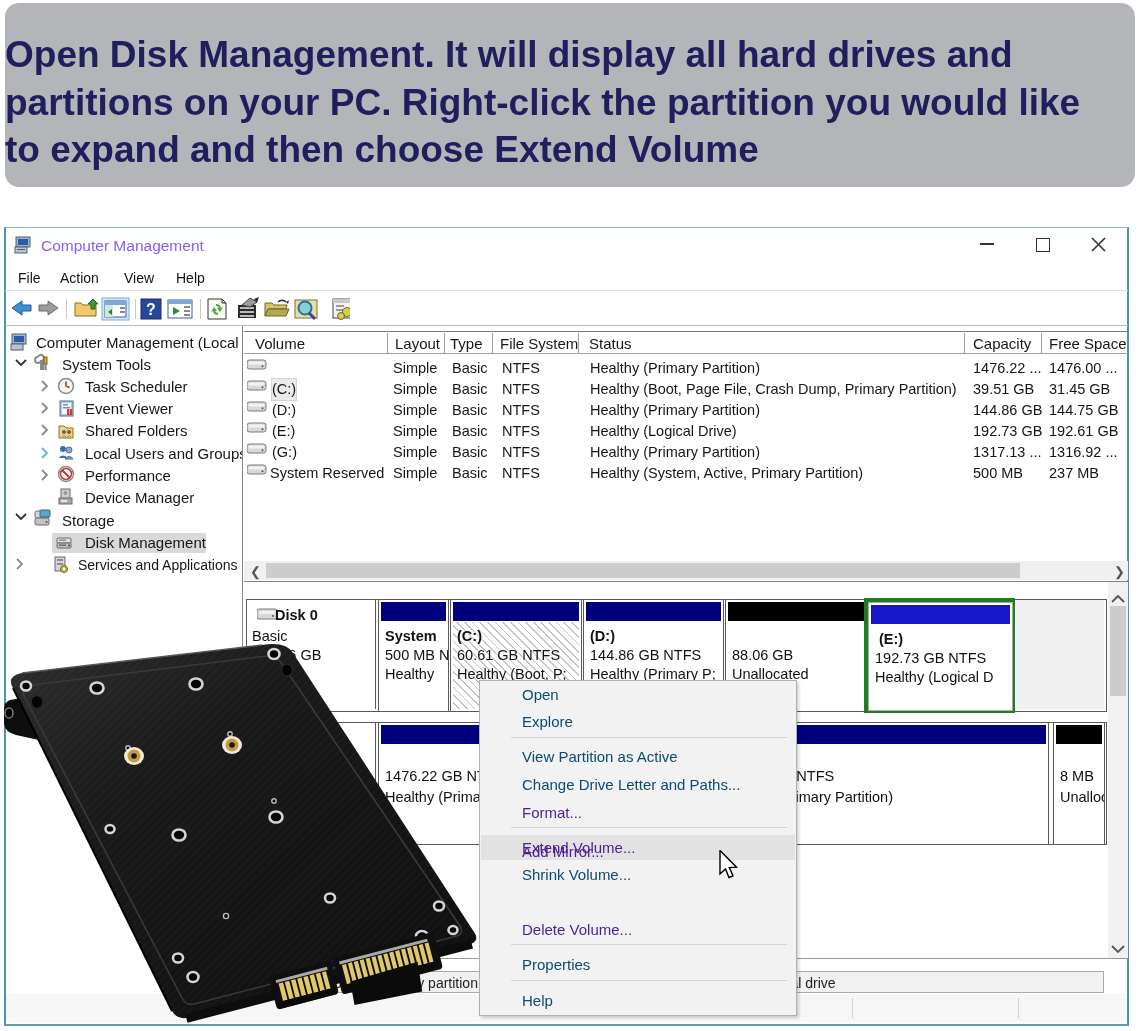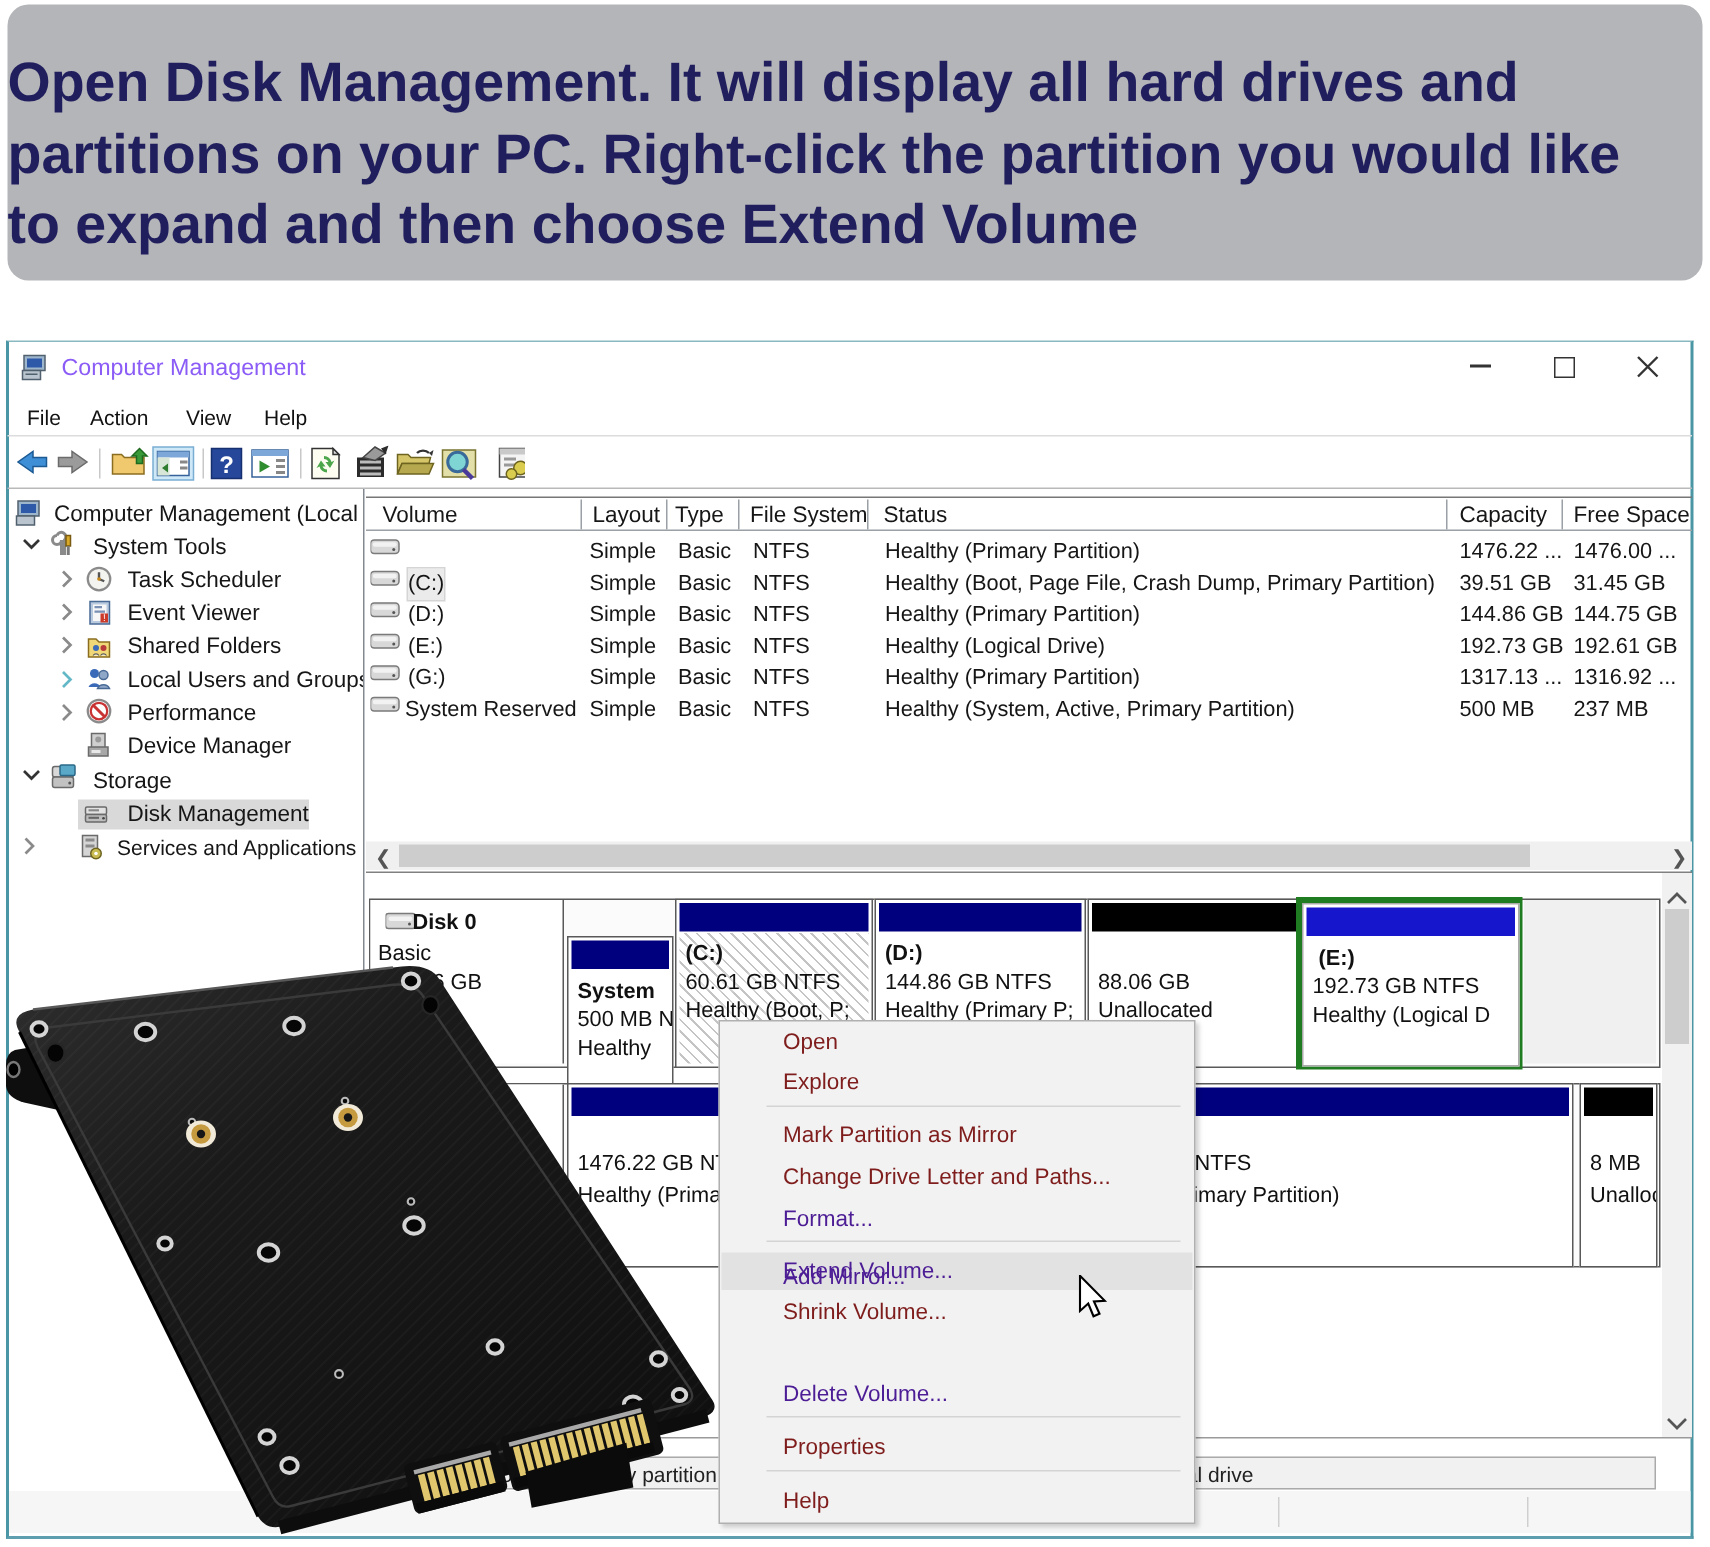--- a/index.html
+++ b/index.html
@@ -29,21 +29,21 @@
 .strip{position:absolute;left:2px;top:2px;right:2px;height:19px;}
 .pt{position:absolute;left:6px;font-size:14.5px;color:#111;white-space:nowrap;}
 .ptb{font-weight:bold;}
 .legend{left:246px;top:971px;width:858px;height:22px;background:#f1f1f1;border:1px solid #aaa;box-sizing:border-box;}
 .leg{position:absolute;top:975px;font-size:14px;color:#222;white-space:nowrap;}
 .legsq{position:absolute;top:977px;width:11px;height:11px;}
 .status{left:6px;top:994px;width:1121px;height:28px;background:#f6f6f6;}
 .ssep{position:absolute;top:998px;width:1px;height:20px;background:#cfcfcf;}
 .vscroll{left:1108px;top:582px;width:20px;height:376px;background:#f1f1f1;}
 .menu{left:479px;top:680px;width:318px;height:336px;background:#f2f2f2;border:1px solid #b0b0b0;box-shadow:2px 2px 3px rgba(0,0,0,0.18);box-sizing:border-box;}
-.mi{position:absolute;left:522px;font-size:15px;color:#7f1d1d;white-space:nowrap;}
+.mi{position:absolute;left:522px;font-size:15px;color:#0c4a6e;white-space:nowrap;}
 .mid{color:#4c1d95;}
 .msep{position:absolute;left:511px;width:276px;height:1px;background:#d4d4d4;}
 .mhl{left:481px;top:835px;width:314px;height:25px;background:#e2e2e2;}
 </style>
 </head>
 <body>
 <div class="abs banner">
     <div>Open Disk Management. It will display all hard drives and<br>partitions on your PC. Right-click the partition you would like<br>to expand and then choose Extend Volume</div>
   </div>
 <div class="abs win"></div>
@@ -272,21 +272,21 @@
   <svg style="position:absolute;left:10px;top:8px" width="22" height="14" viewBox="0 0 22 14">
       <rect x="0" y="1" width="20" height="10" rx="2" fill="#d8d8d8" stroke="#7a7a7a"></rect>
       <rect x="2" y="3" width="16" height="3" rx="1.5" fill="#f2f2f2"></rect>
       <circle cx="16" cy="8" r="1" fill="#555"></circle>
     </svg>
   <div style="position:absolute;left:28px;top:7px;font-size:14.5px;font-weight:bold;color:#111">Disk 0</div>
   <div style="position:absolute;left:5px;top:28px;font-size:14.5px;color:#111">Basic</div>
   <div style="position:absolute;left:5px;top:47px;font-size:14.5px;color:#111">465.66 GB</div>
   <div style="position:absolute;left:5px;top:68px;font-size:14.5px;color:#111">Online</div>
 </div>
-<div class="part" style="left:378px;top:624px;width:69px;height:111px">
+<div class="part" style="left:378px;top:599px;width:69px;height:111px">
   <div class="strip" style="background:#00007f"></div>
   <div class="pt ptb" style="top:28px">System</div>
   <div class="pt" style="top:47px">500 MB N</div>
   <div class="pt" style="top:66px">Healthy</div>
 </div>
 <div class="part" style="left:450px;top:599px;width:130px;height:111px">
   <div class="strip" style="background:#00007f"></div>
   <div style="position:absolute;left:2px;top:22px;right:2px;bottom:2px;background:repeating-linear-gradient(45deg,#fff 0 4.2px,#c4c4c4 4.2px 5.4px)"></div>
   <div class="pt ptb" style="top:28px;text-shadow:0 0 3px #fff,0 0 3px #fff">(C:)</div>
   <div class="pt" style="top:47px;text-shadow:0 0 3px #fff,0 0 3px #fff">60.61 GB NTFS</div>
@@ -452,21 +452,21 @@
   <rect x="167" y="10" width="96" height="7" fill="#0a0a0a"></rect>
   <path d="M176,8 L246,6 L243,36 L174,32 Z" fill="#0b0b0b"></path>
  </g>
 </svg>
 
 <div class="abs menu"></div>
 <div class="abs mhl"></div>
 <div class="mi" style="top:686px">Open</div>
 <div class="mi" style="top:713px">Explore</div>
 <div class="msep" style="top:737px"></div>
-<div class="mi" style="top:748px">Mark Partition as Mirror</div>
+<div class="mi" style="top:748px">View Partition as Active</div>
 <div class="mi" style="top:776px">Change Drive Letter and Paths...</div>
 <div class="mi mid" style="top:804px">Format...</div>
 <div class="msep" style="top:827px"></div>
 <div class="mi mid" style="top:839px">Extend Volume...</div>
 <div class="mi" style="top:866px">Shrink Volume...</div>
 <div class="mi mid" style="top:843px">Add Mirror...</div>
 <div class="mi mid" style="top:921px">Delete Volume...</div>
 <div class="msep" style="top:944px"></div>
 <div class="mi" style="top:956px">Properties</div>
 <div class="msep" style="top:980px"></div>

